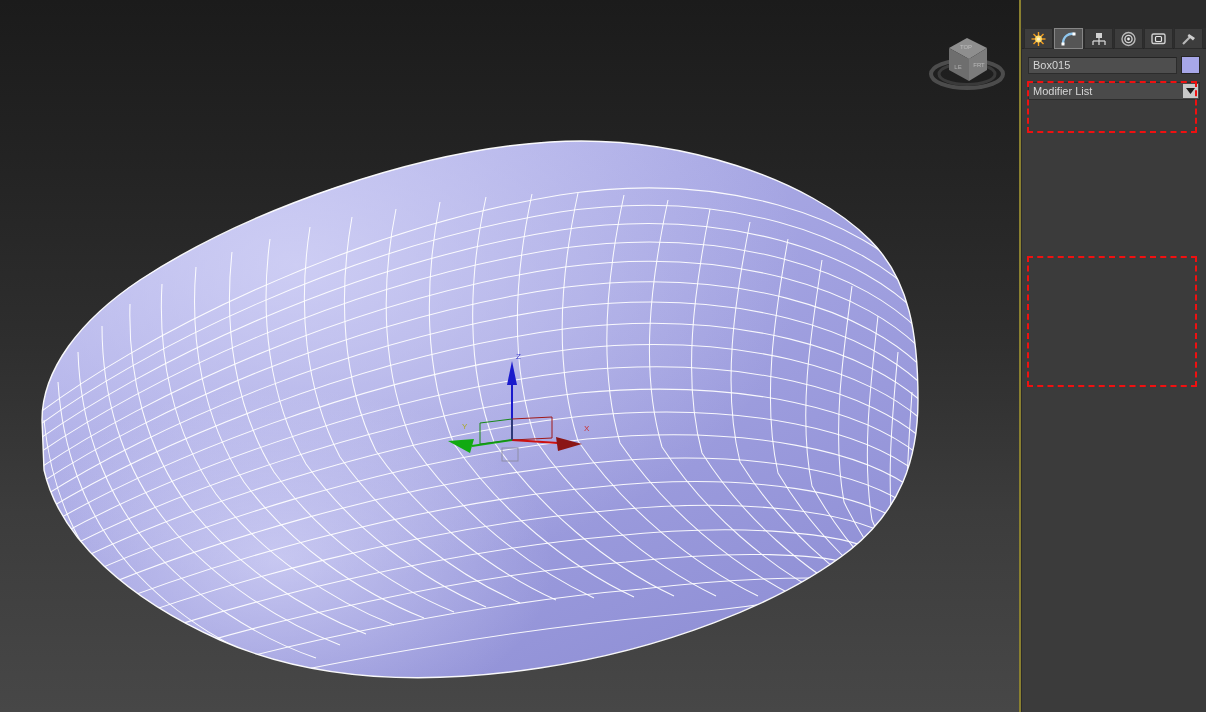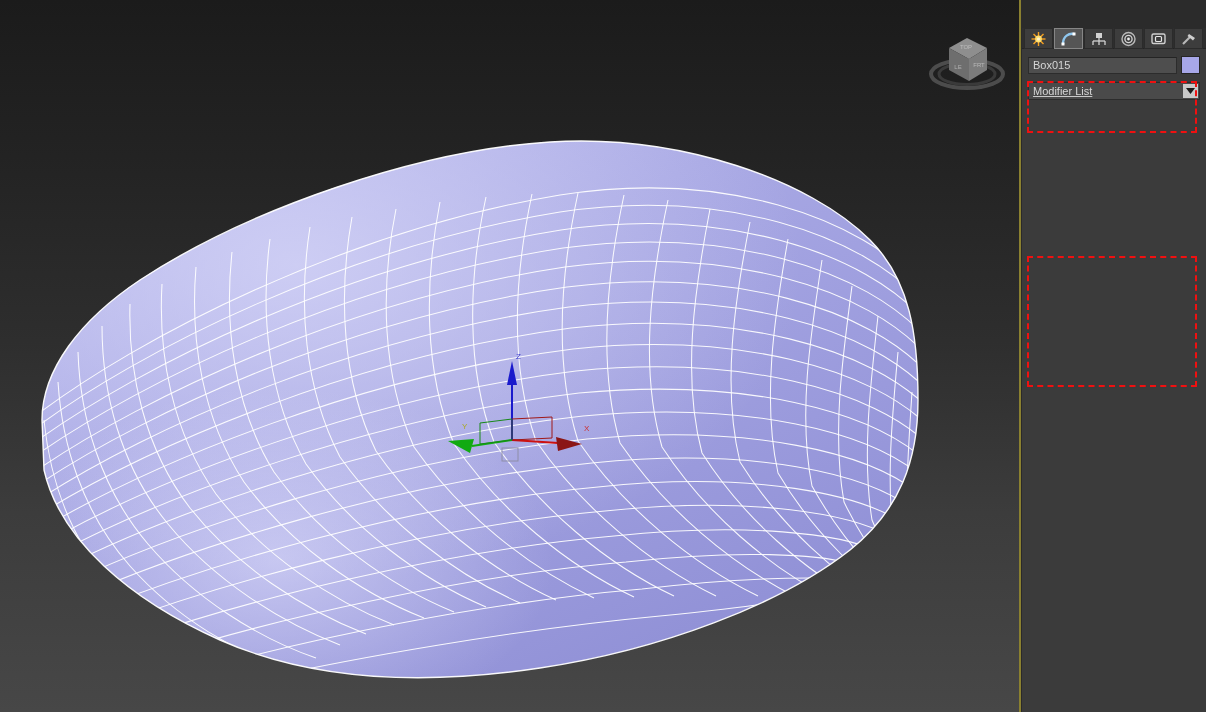--- a/index.html
+++ b/index.html
@@ -286,21 +286,21 @@
           <path d="M9 3 L15 7 L13 9.5 L7.5 5 Z" fill="#cfcfcf"></path>
         </svg>
       </div>
     </div>
 
     <div class="row" style="margin-top:7px;">
       <div class="namefield">Box015</div>
       <div class="swatch"></div>
     </div>
 
-    <div class="row" style="margin-top:8px;text-decoration:underline;">
+    <div class="row" style="margin-top:8px;">
       <div class="modlist">
         <span>Modifier List</span>
         <span class="ddarrow">
           <svg width="9" height="6" viewBox="0 0 9 6">
               <polygon points="0,0 9,0 4.5,6" fill="#1a1a1a"></polygon>
             </svg>
         </span>
       </div>
     </div>
 

